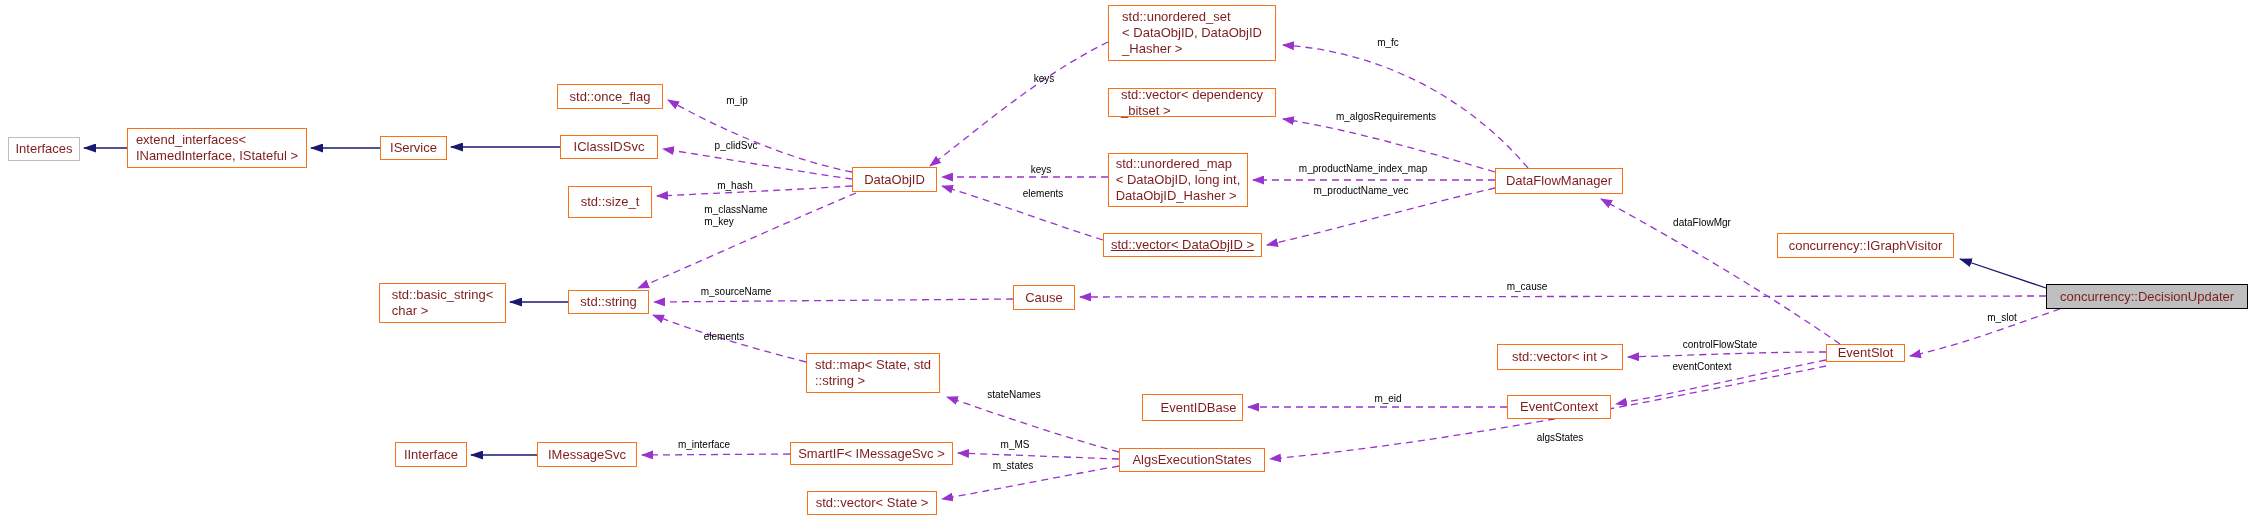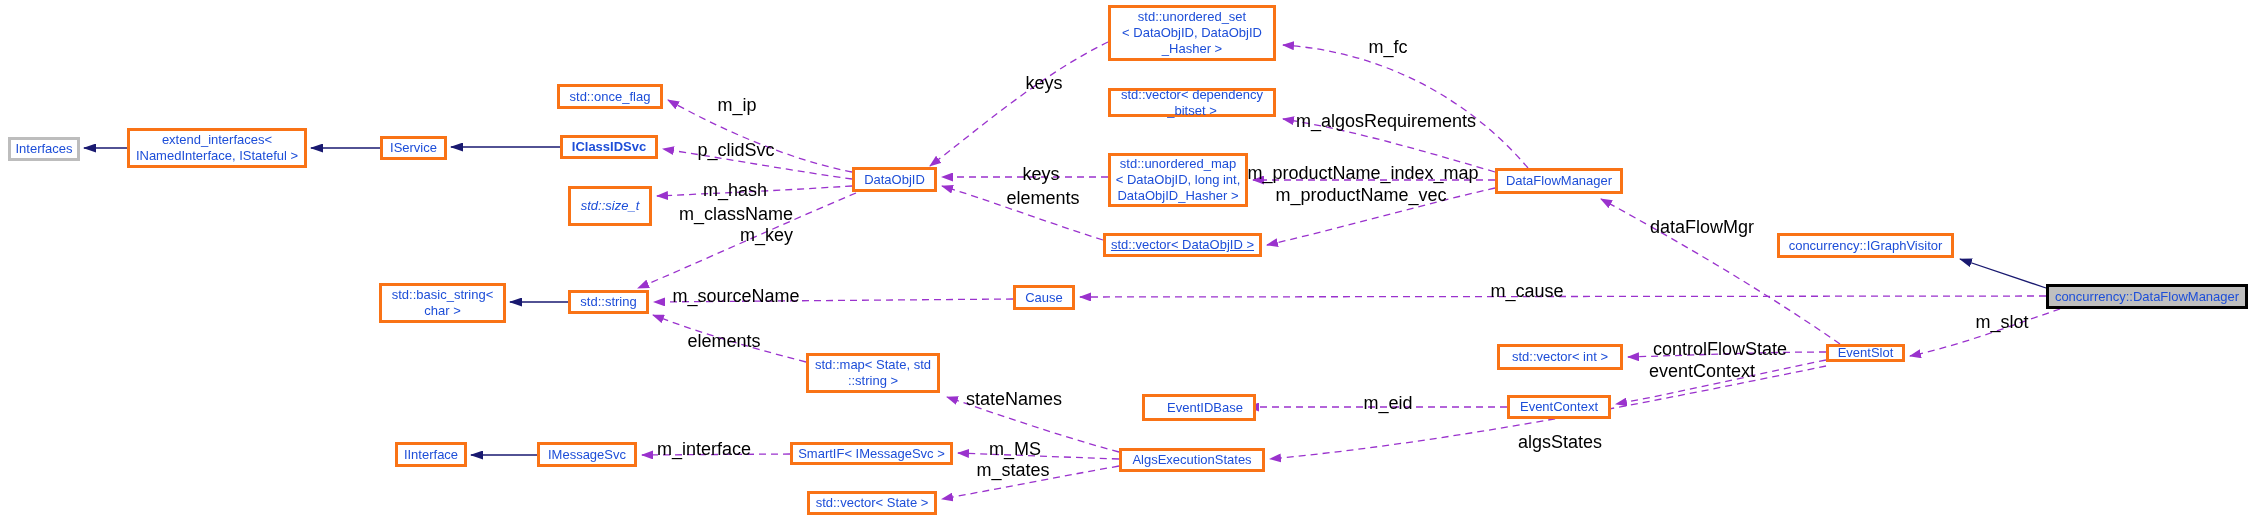--- a/index.html
+++ b/index.html
@@ -9,36 +9,36 @@
     background:#ffffff;
     font-family:"Liberation Sans", sans-serif;
     overflow:hidden;
   }
   #edges { position:absolute; left:0; top:0; width:2253px; height:524px; }
   .node {
     position:absolute;
     display:flex; align-items:center; justify-content:center;
     box-sizing:border-box;
     background:#ffffff;
-    border:3px solid #f97316;
-    color:#1d4ed8;
+    border:1px solid #f97316;
+    color:#7f1d1d;
     font-size:13px; line-height:1.22;
-    text-align:center;
+    text-align:left;
     white-space:pre-line;
     padding:1px 4px;
     cursor:pointer;
   }
   .node.external { border-color:#bdbdbd; cursor:default; }
   .node.focus { background:#bfbfbf; border-color:#000000; cursor:default; }
   .edge-label {
     position:absolute;
     transform:translateX(-50%);
     color:#000000;
-    font-size:18px; line-height:1.15;
-    text-align:right;
+    font-size:10px; line-height:1.15;
+    text-align:left;
     white-space:pre-line;
     pointer-events:none;
   }
 </style>
 </head>
 <body>
 
 <div id="canvas">
 
   <svg id="edges" width="2253" height="524" viewBox="0 0 2253 524" xmlns="http://www.w3.org/2000/svg">
@@ -90,23 +90,23 @@
 
   <div class="node external" style="left:8px; top:137px; width:72px; height:24px;">Interfaces</div>
 
   <div class="node" style="left:127px; top:128px; width:180px; height:40px;">extend_interfaces&lt;
 INamedInterface, IStateful &gt;</div>
 
   <div class="node" style="left:380px; top:136px; width:67px; height:24px;">IService</div>
 
   <div class="node" style="left:557px; top:84px; width:106px; height:25px;">std::once_flag</div>
 
-  <div class="node" style="left:560px; top:135px; width:98px; height:24px;font-weight:bold;">IClassIDSvc</div>
+  <div class="node" style="left:560px; top:135px; width:98px; height:24px;">IClassIDSvc</div>
 
-  <div class="node" style="left:568px; top:186px; width:84px; height:40px;font-style:italic;">std::size_t</div>
+  <div class="node" style="left:568px; top:186px; width:84px; height:32px;">std::size_t</div>
 
   <div class="node" style="left:852px; top:167px; width:85px; height:25px;">DataObjID</div>
 
   <div class="node" style="left:379px; top:283px; width:127px; height:40px;">std::basic_string&lt;
 char &gt;</div>
 
   <div class="node" style="left:568px; top:290px; width:81px; height:24px;">std::string</div>
 
   <div class="node" style="left:1108px; top:5px; width:168px; height:56px;">std::unordered_set
 &lt; DataObjID, DataObjID
@@ -120,29 +120,29 @@
 DataObjID_Hasher &gt;</div>
 
   <div class="node" style="left:1103px; top:233px; width:159px; height:24px;text-decoration:underline;">std::vector&lt; DataObjID &gt;</div>
 
   <div class="node" style="left:1013px; top:285px; width:62px; height:25px;">Cause</div>
 
   <div class="node" style="left:1495px; top:168px; width:128px; height:26px;">DataFlowManager</div>
 
   <div class="node" style="left:1777px; top:233px; width:177px; height:25px;">concurrency::IGraphVisitor</div>
 
-  <div class="node focus" style="left:2046px; top:284px; width:202px; height:25px;">concurrency::DataFlowManager</div>
+  <div class="node focus" style="left:2046px; top:284px; width:202px; height:25px;">concurrency::DecisionUpdater</div>
 
   <div class="node" style="left:1826px; top:344px; width:79px; height:18px;">EventSlot</div>
 
   <div class="node" style="left:1497px; top:344px; width:126px; height:26px;">std::vector&lt; int &gt;</div>
 
   <div class="node" style="left:1507px; top:395px; width:104px; height:24px;">EventContext</div>
 
-  <div class="node" style="left:1142px; top:394px; width:114px; height:27px;padding-left:16px;">EventIDBase</div>
+  <div class="node" style="left:1142px; top:394px; width:101px; height:27px;padding-left:16px;">EventIDBase</div>
 
   <div class="node" style="left:1119px; top:448px; width:146px; height:24px;">AlgsExecutionStates</div>
 
   <div class="node" style="left:806px; top:353px; width:134px; height:40px;">std::map&lt; State, std
 ::string &gt;</div>
 
   <div class="node" style="left:790px; top:442px; width:163px; height:23px;">SmartIF&lt; IMessageSvc &gt;</div>
 
   <div class="node" style="left:807px; top:491px; width:130px; height:24px;">std::vector&lt; State &gt;</div>
 

